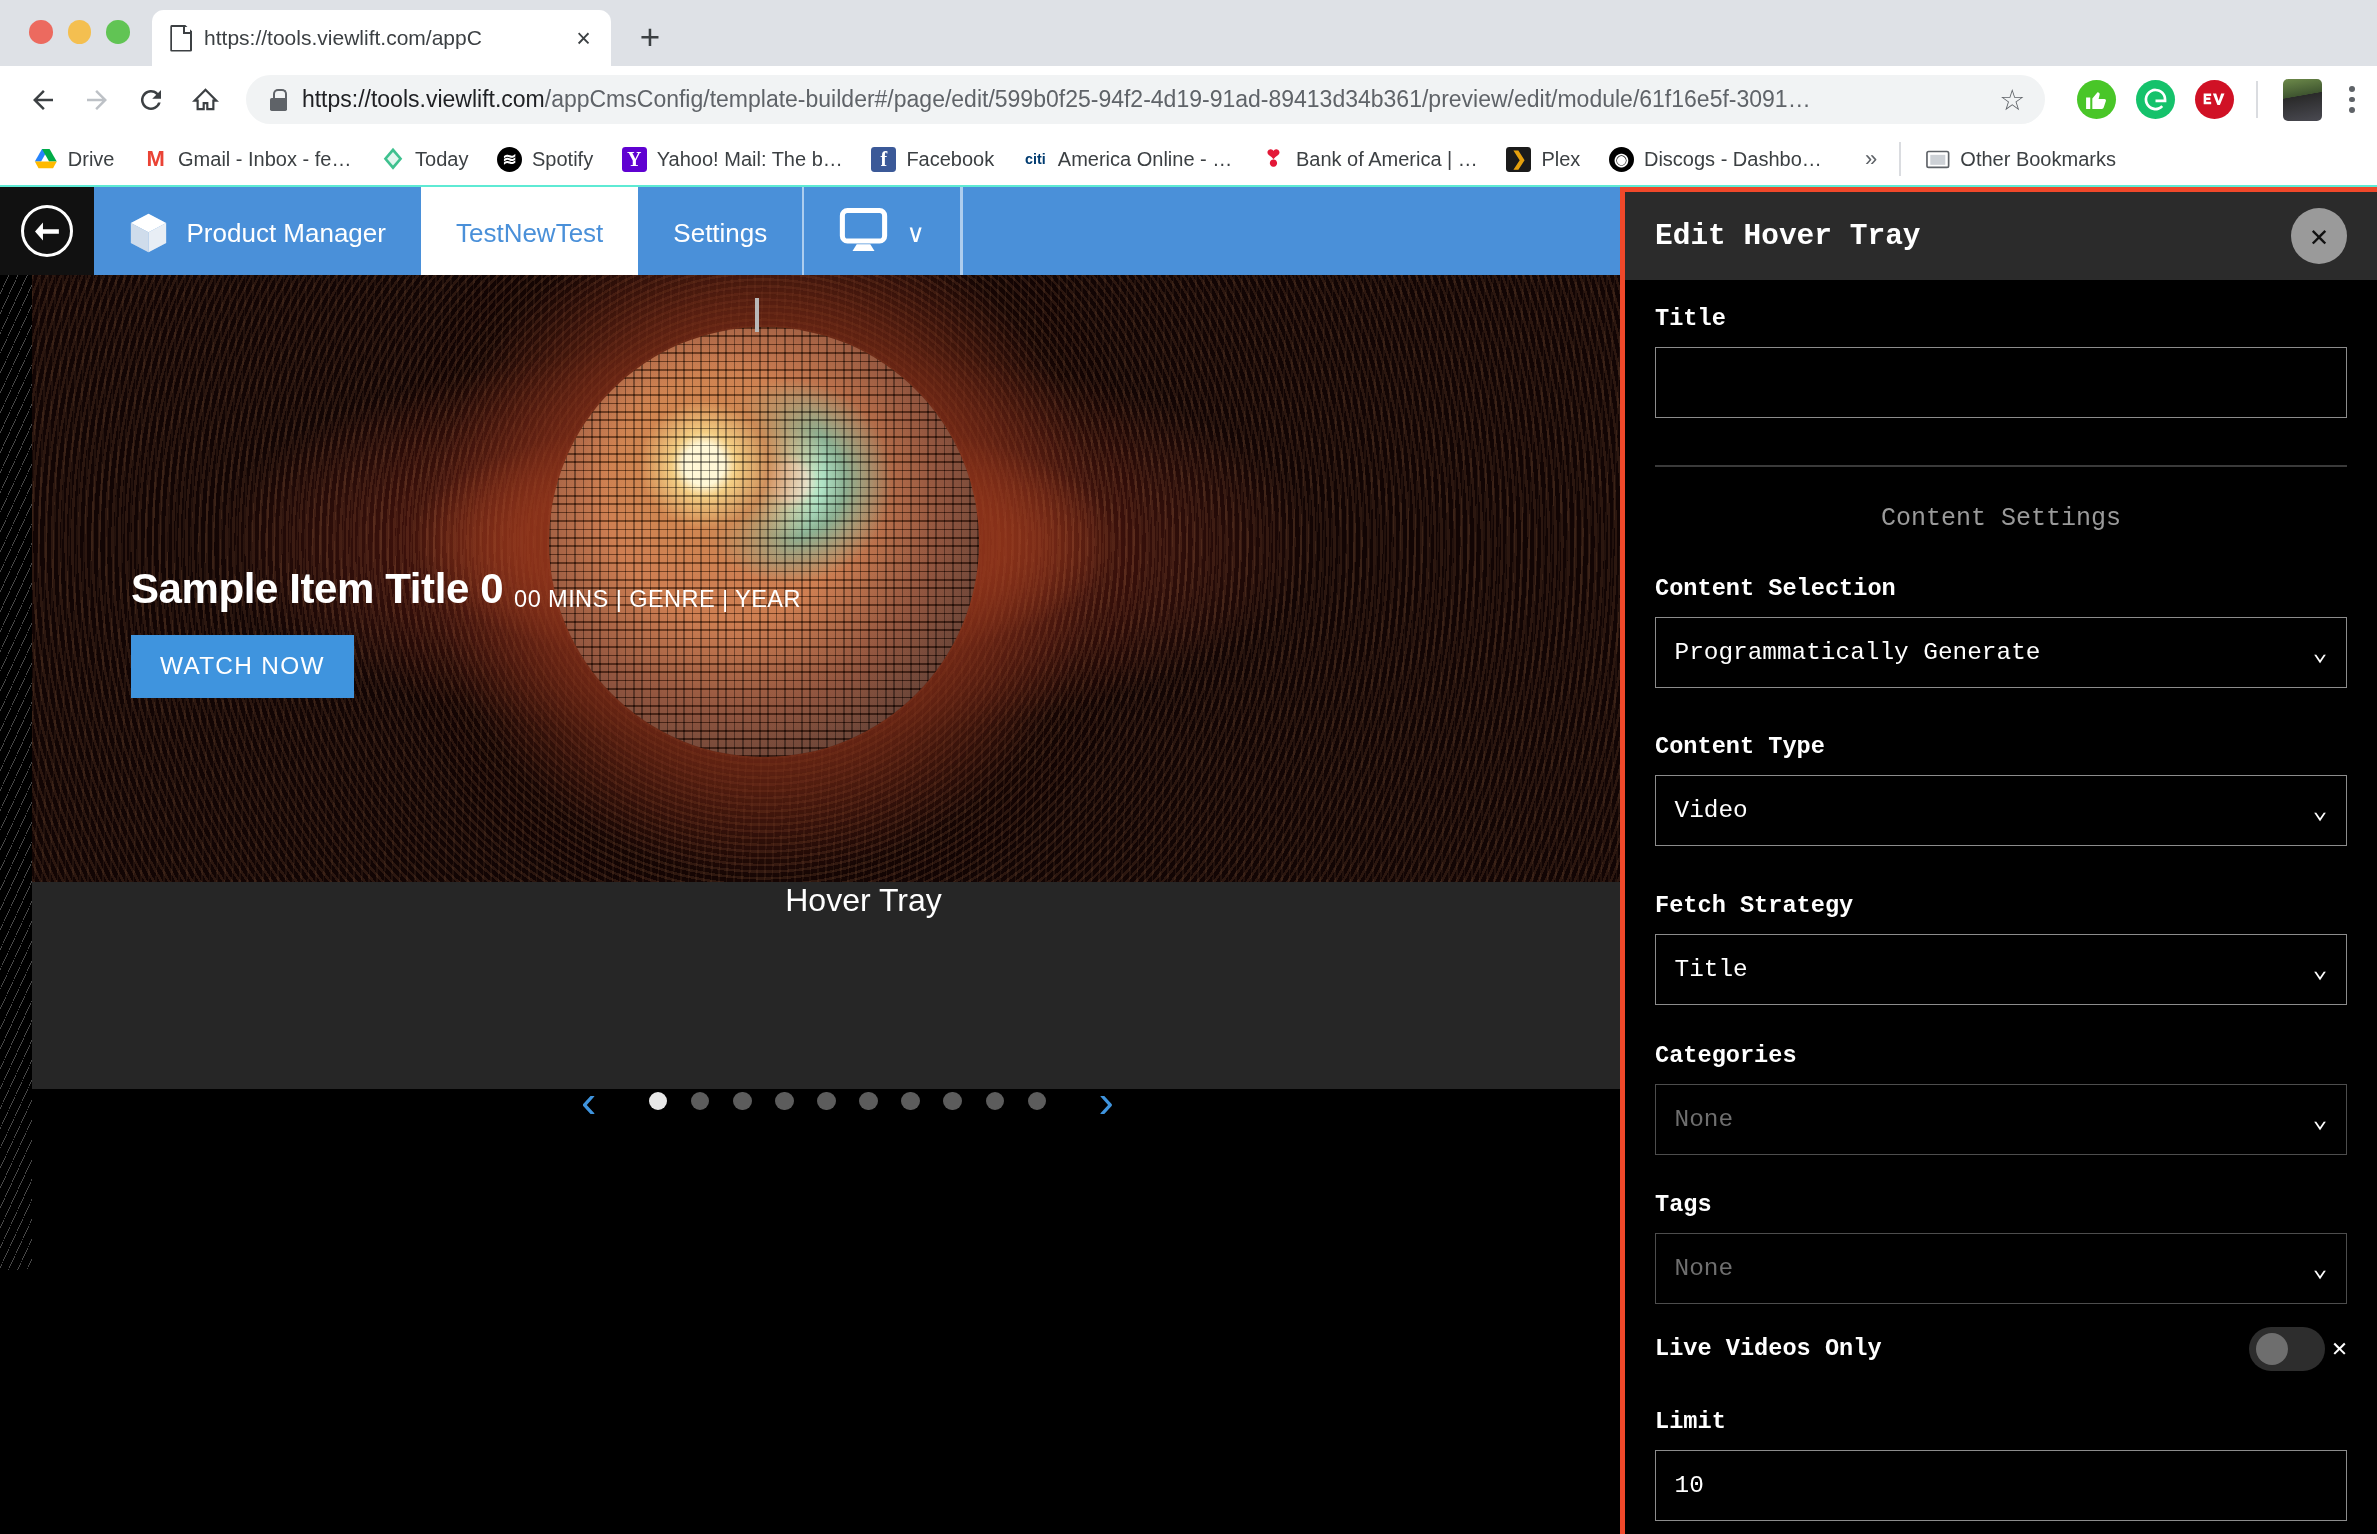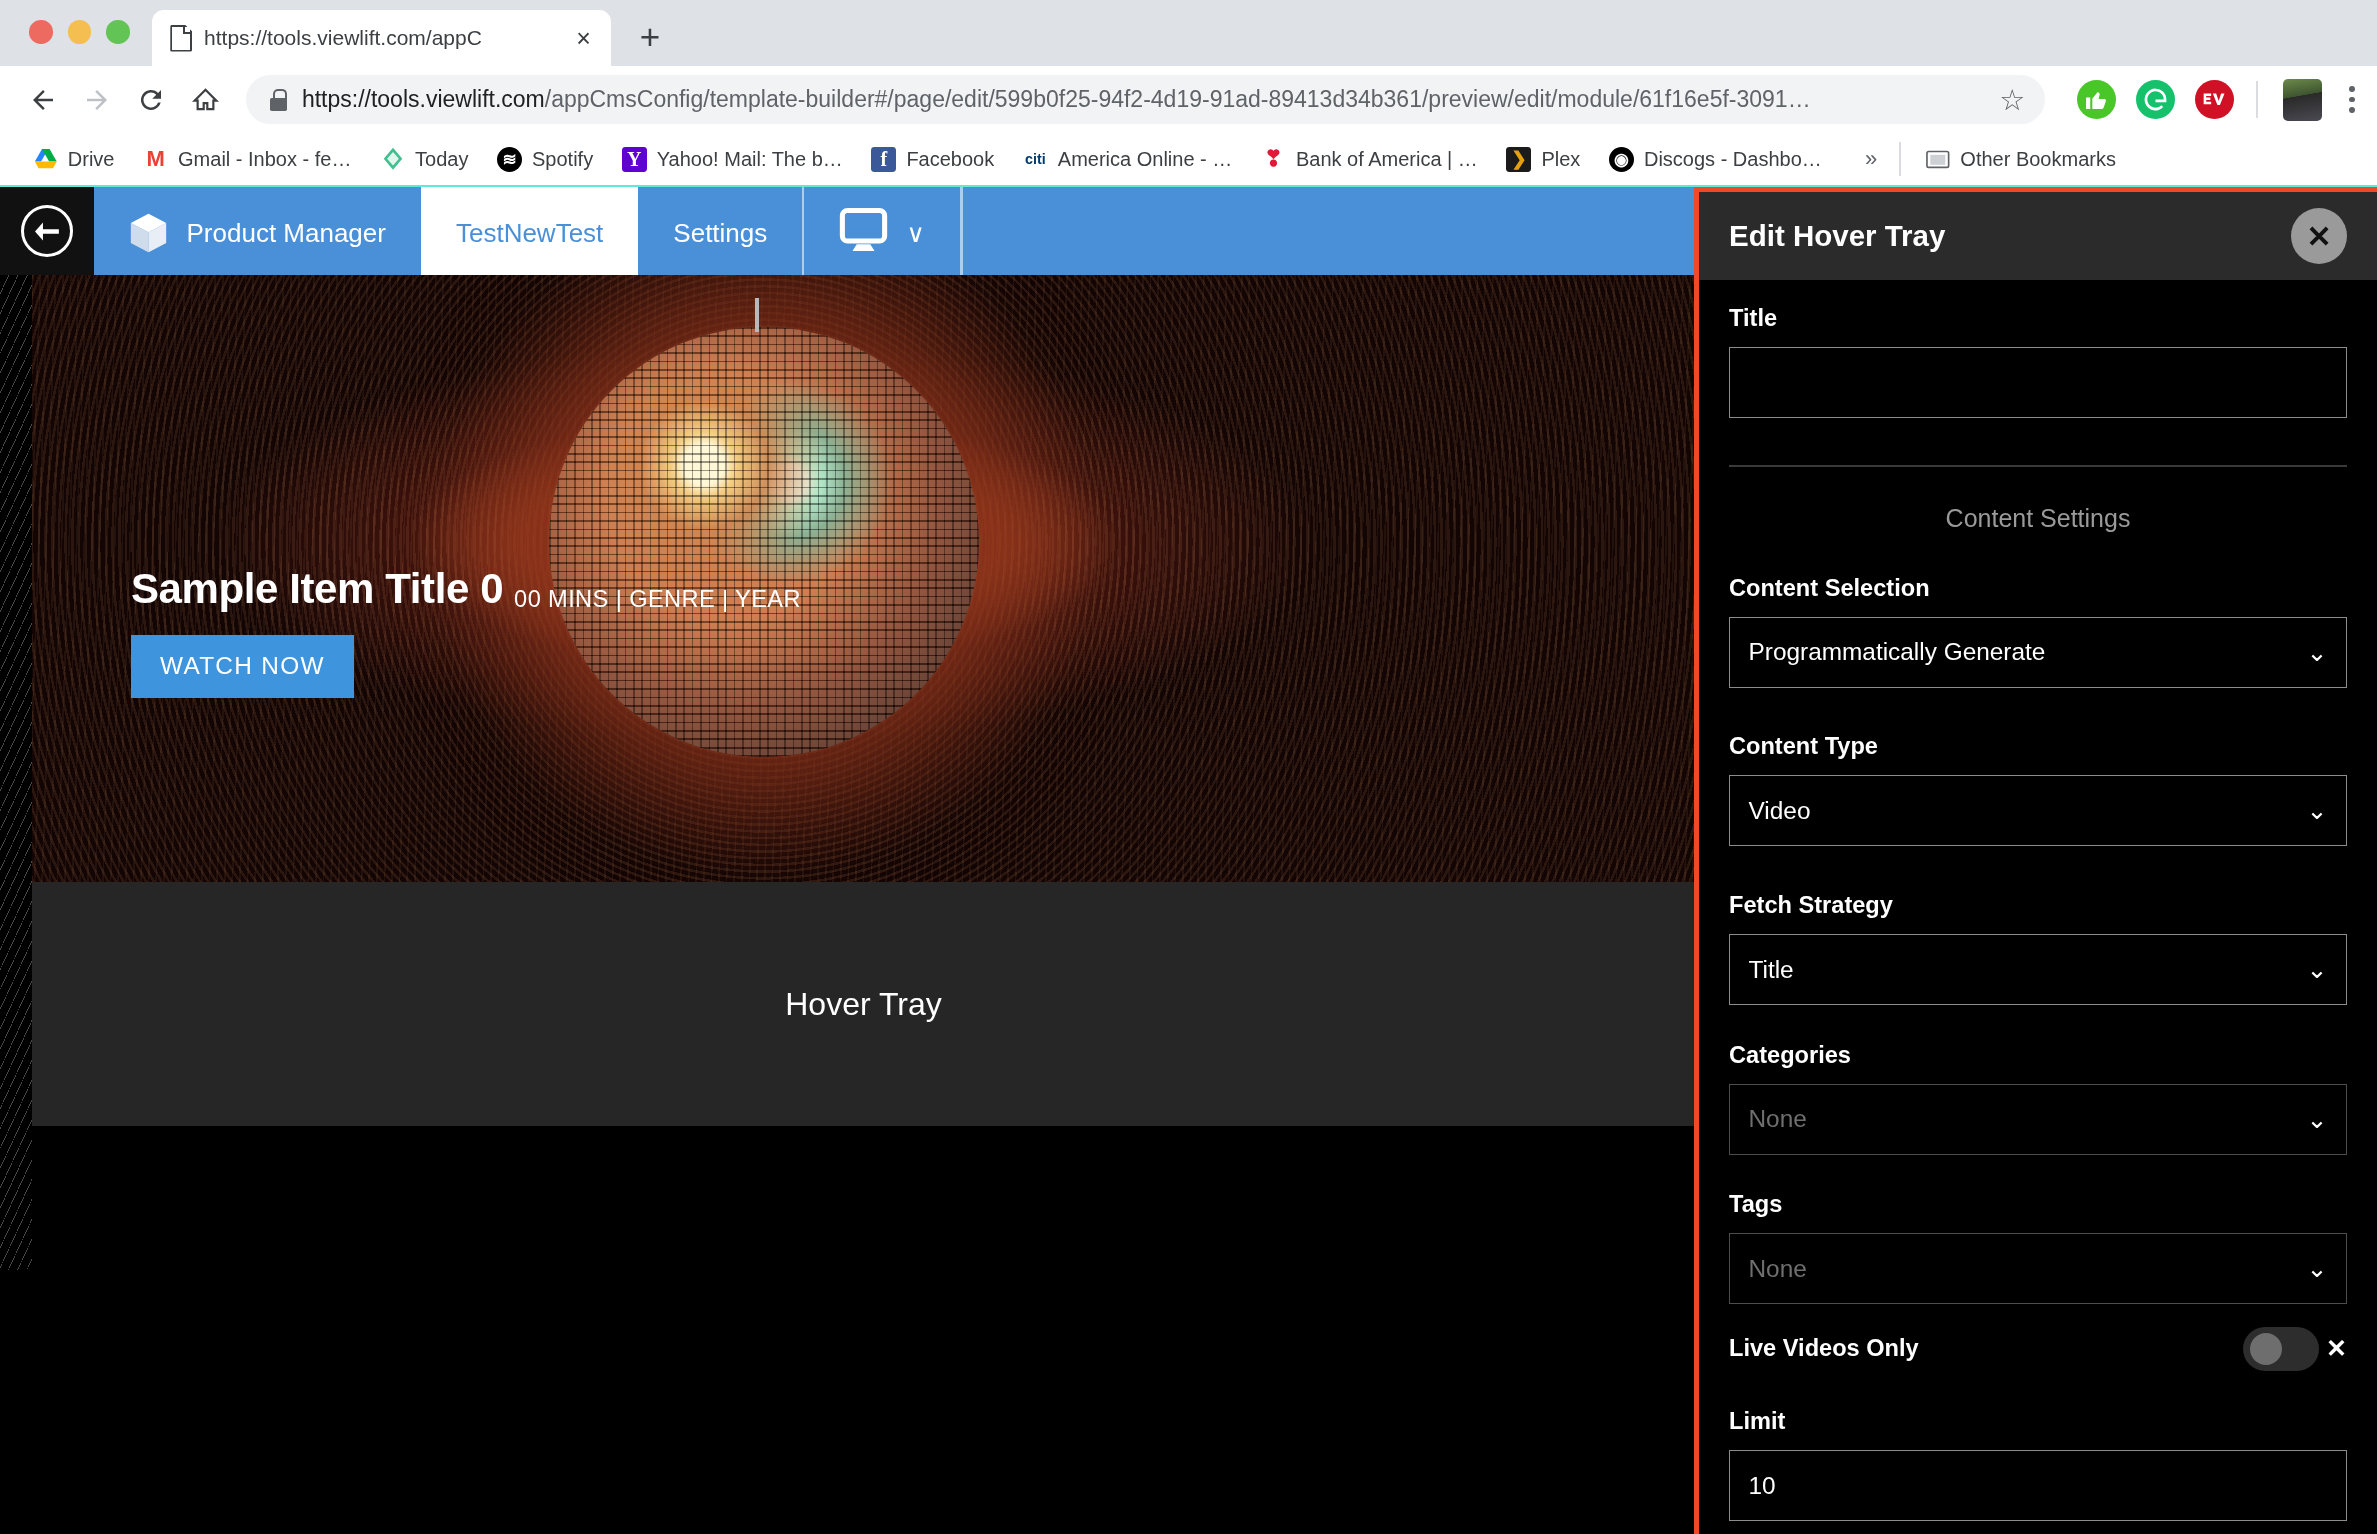--- a/index.html
+++ b/index.html
@@ -142,27 +142,27 @@
   .hero-title{ font-size:42px; font-weight:bold; color:#fff; letter-spacing:-0.4px;}
   .hero-meta{ font-size:23.6px; color:#fff; letter-spacing:0.4px;}
   .watch{ margin-top:22px; display:inline-block; background:#3f94de; color:#fff; font-size:24.4px;
           padding:17.7px 29px; letter-spacing:1.3px;}
   .car-row{ position:absolute; left:0; right:0; top:803px; display:flex; align-items:center; justify-content:center; gap:0;}
   .car-arrow{ color:#3f94de; font-size:46px; font-weight:300; line-height:1; padding:0 8.4px;}
   .car-dots{ display:flex; gap:23.6px; margin:0 44px;}
   .cdot{ width:18.5px; height:18.5px; border-radius:50%; background:rgba(255,255,255,.36);}
   .cdot.active{ background:#e8e8e8;}
 
-  .tray{ position:absolute; left:32px; top:607px; width:1663px; height:244px; background:#262626;
-         display:flex; align-items:center; justify-content:center;}
+  .tray{ position:absolute; left:32px; top:607px; width:1663px; height:207px; background:#262626;
+         display:flex; align-items:flex-start; justify-content:center;}
   .tray-label{ color:#fff; font-size:32px; }
 
   
-  .panel{ position:absolute; right:0; top:0; width:683px; height:1347px; background:#000;
-          border:5px solid #f0482a; border-right:none; }
+  .panel{ position:absolute; right:0; top:0; width:757px; height:1347px; background:#000;
+          border:5px solid #f0482a; border-right:none;font-family:Liberation Mono, monospace; }
   .panel-head{ height:88px; background:#2b2b2b; display:flex; align-items:center;
                padding:0 30px 0 30px; justify-content:space-between;}
   .panel-title{ color:#fff; font-size:29.5px; font-weight:bold;}
   .panel-close{ width:56px; height:56px; border-radius:50%; background:#9a9a9a; color:#111;
                 display:flex; align-items:center; justify-content:center; font-size:30px; font-weight:bold;}
   .panel-body{ padding:25px 30px 0 30px; background:#000; height:1254px; overflow:hidden;}
 
   .field{ margin-bottom:6.7px; }
   .flabel{ color:#fff; font-size:23.6px; font-weight:bold; margin-bottom:15px; }
   .ftext{ height:71px; border:1.7px solid #8c8c8c; background:#000; color:#fff; font-size:24.4px;

